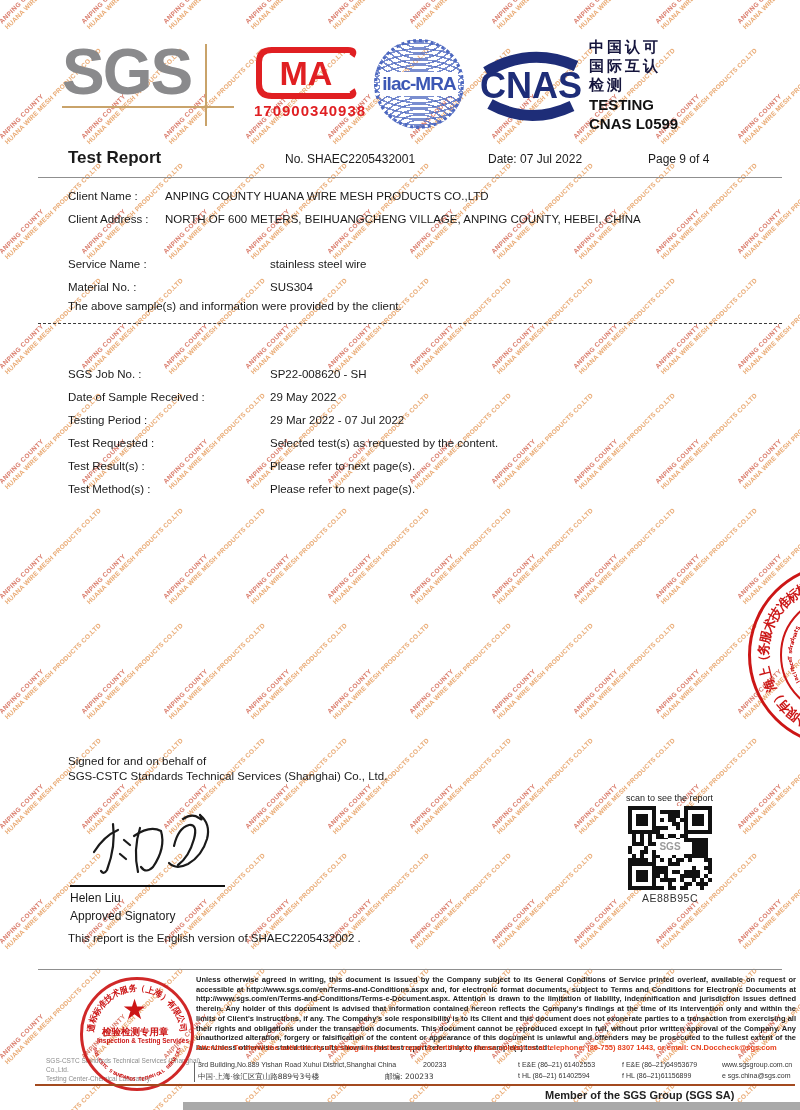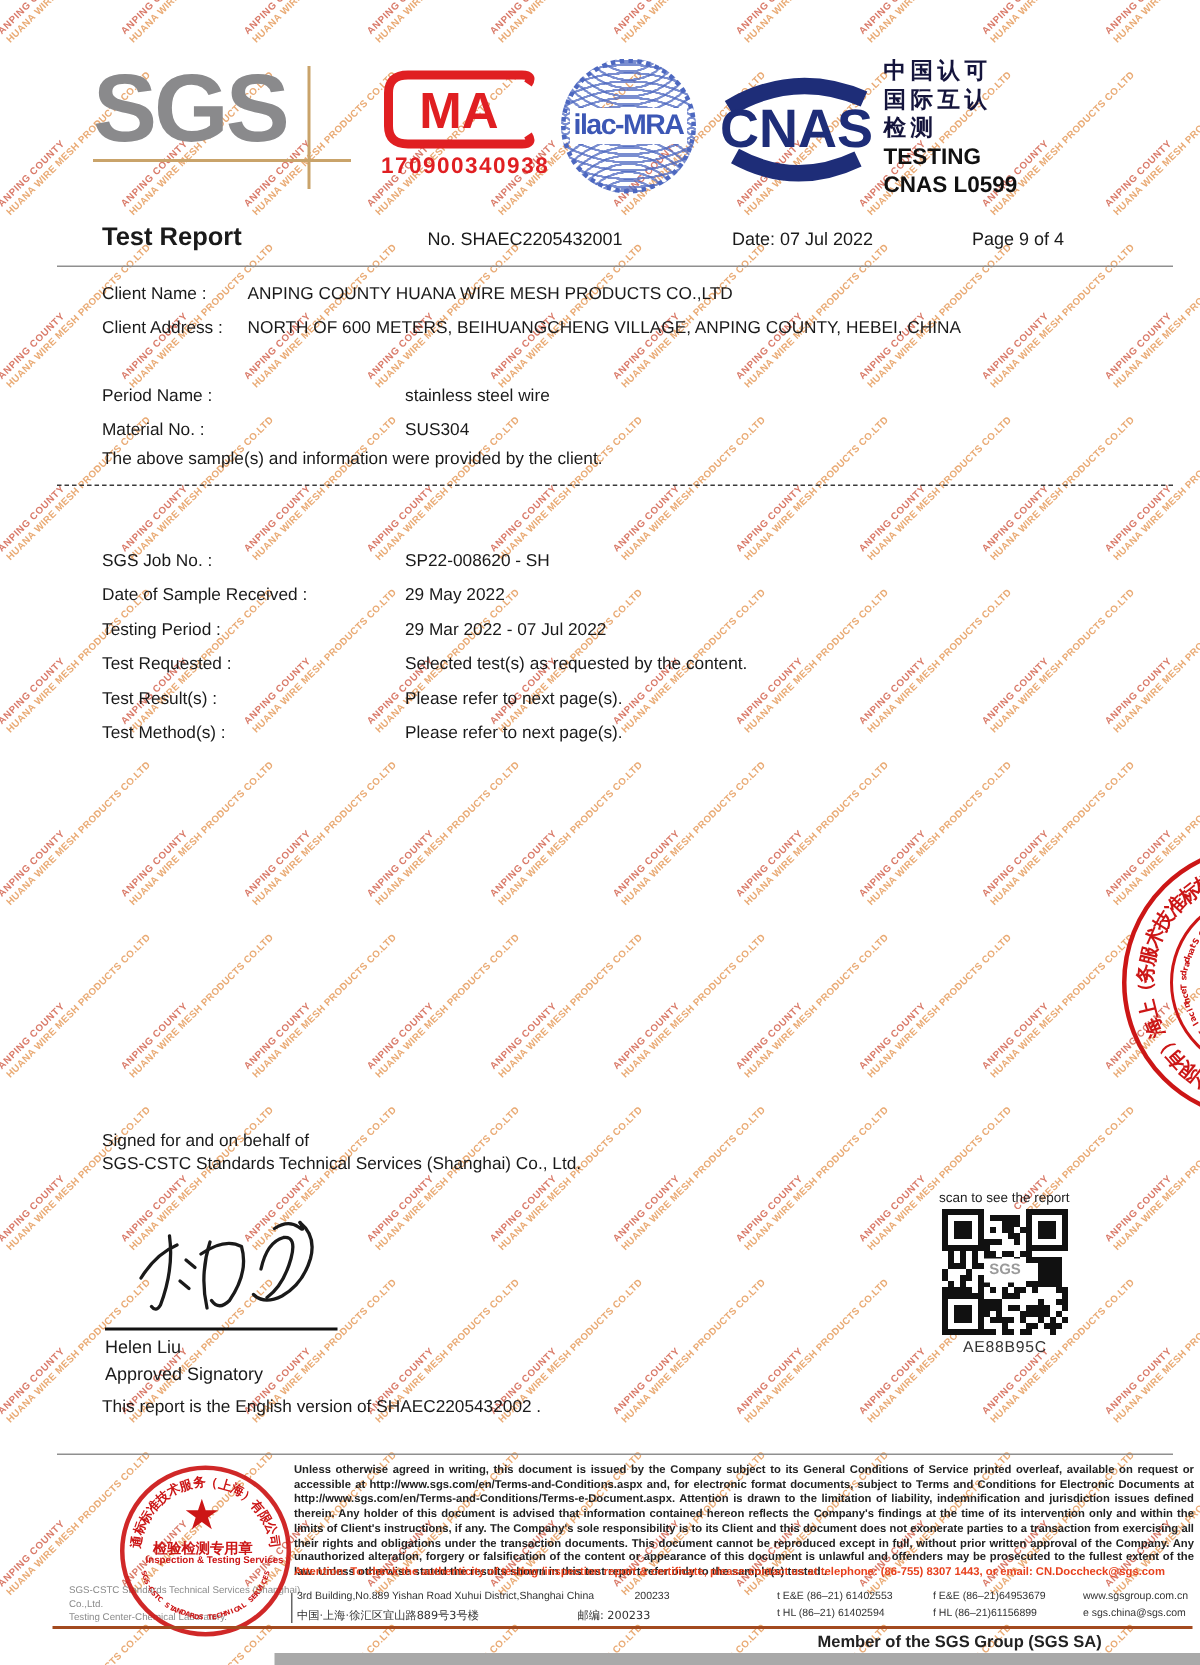--- a/index.html
+++ b/index.html
@@ -754,21 +754,21 @@
   <div class="abs hline" style="left:38px;top:177px;width:744px;"></div>
 
   <div class="abs t" style="left:68px;top:190px;">
     <span class="row-label lbl97">Client Name :</span><span>ANPING COUNTY HUANA WIRE MESH PRODUCTS CO.,LTD</span>
   </div>
   <div class="abs t" style="left:68px;top:213px;">
     <span class="row-label lbl97">Client Address :</span><span>NORTH OF 600 METERS, BEIHUANGCHENG VILLAGE, ANPING COUNTY, HEBEI, CHINA</span>
   </div>
 
   <div id="sample-rows" class="abs" style="left:68px;top:258px;width:714px;">
-      <div class="t" style="margin-bottom: 11px;"><span class="row-label lbl202">Period Name :</span><span>stainless steel wire</span></div>
+      <div class="t" style="margin-bottom: 11px;"><span class="row-label lbl202">Service Name :</span><span>stainless steel wire</span></div>
       <div class="t" style="margin-bottom: 11px;"><span class="row-label lbl202">Material No. :</span><span>SUS304</span></div>
     </div>
   <div class="abs t" style="left:68px;top:300px;">The above sample(s) and information were provided by the client.</div>
   <div class="abs dashline" style="left:38px;top:323px;width:744px;"></div>
 
   <div id="info-rows" class="abs" style="left:68px;top:368px;width:714px;">
       <div class="t" style="margin-bottom: 11px;"><span class="row-label lbl202">SGS Job No. :</span><span>SP22-008620 - SH</span></div>
       <div class="t" style="margin-bottom: 11px;"><span class="row-label lbl202">Date of Sample Received :</span><span>29 May 2022</span></div>
       <div class="t" style="margin-bottom: 11px;"><span class="row-label lbl202">Testing Period :</span><span>29 Mar 2022 - 07 Jul 2022</span></div>
       <div class="t" style="margin-bottom: 11px;"><span class="row-label lbl202">Test Requested :</span><span>Selected test(s) as requested by the content.</span></div>

